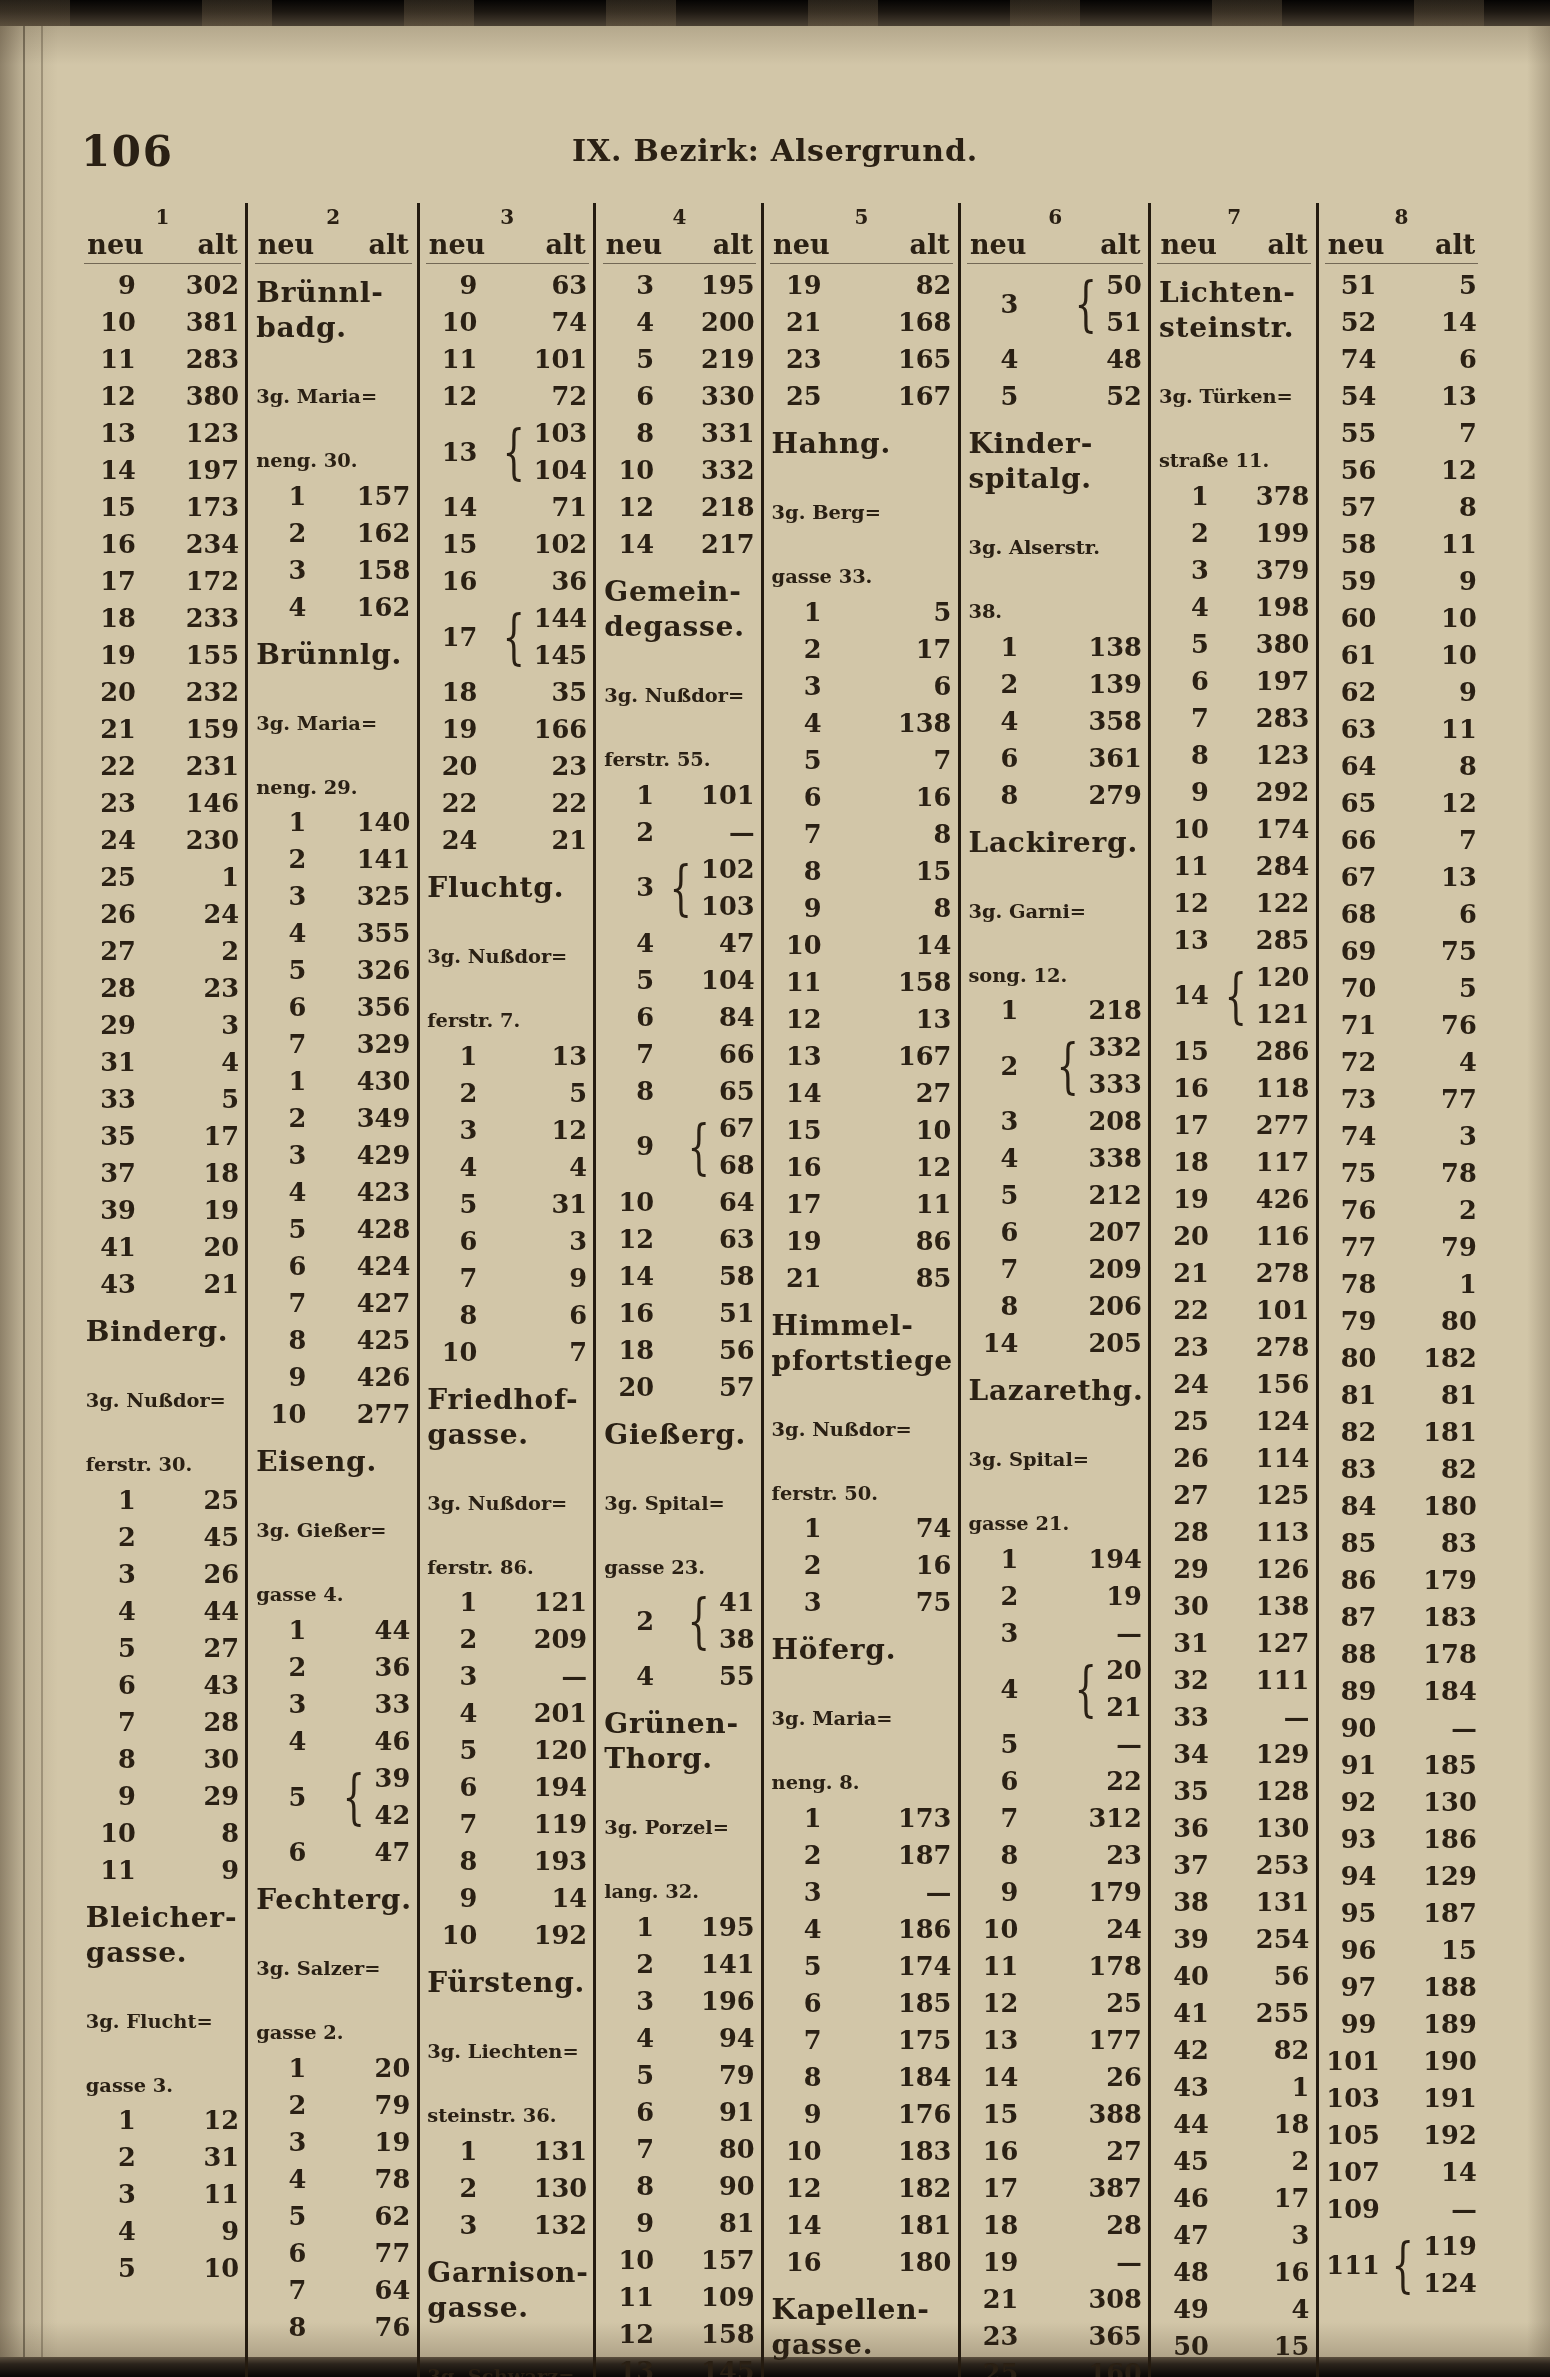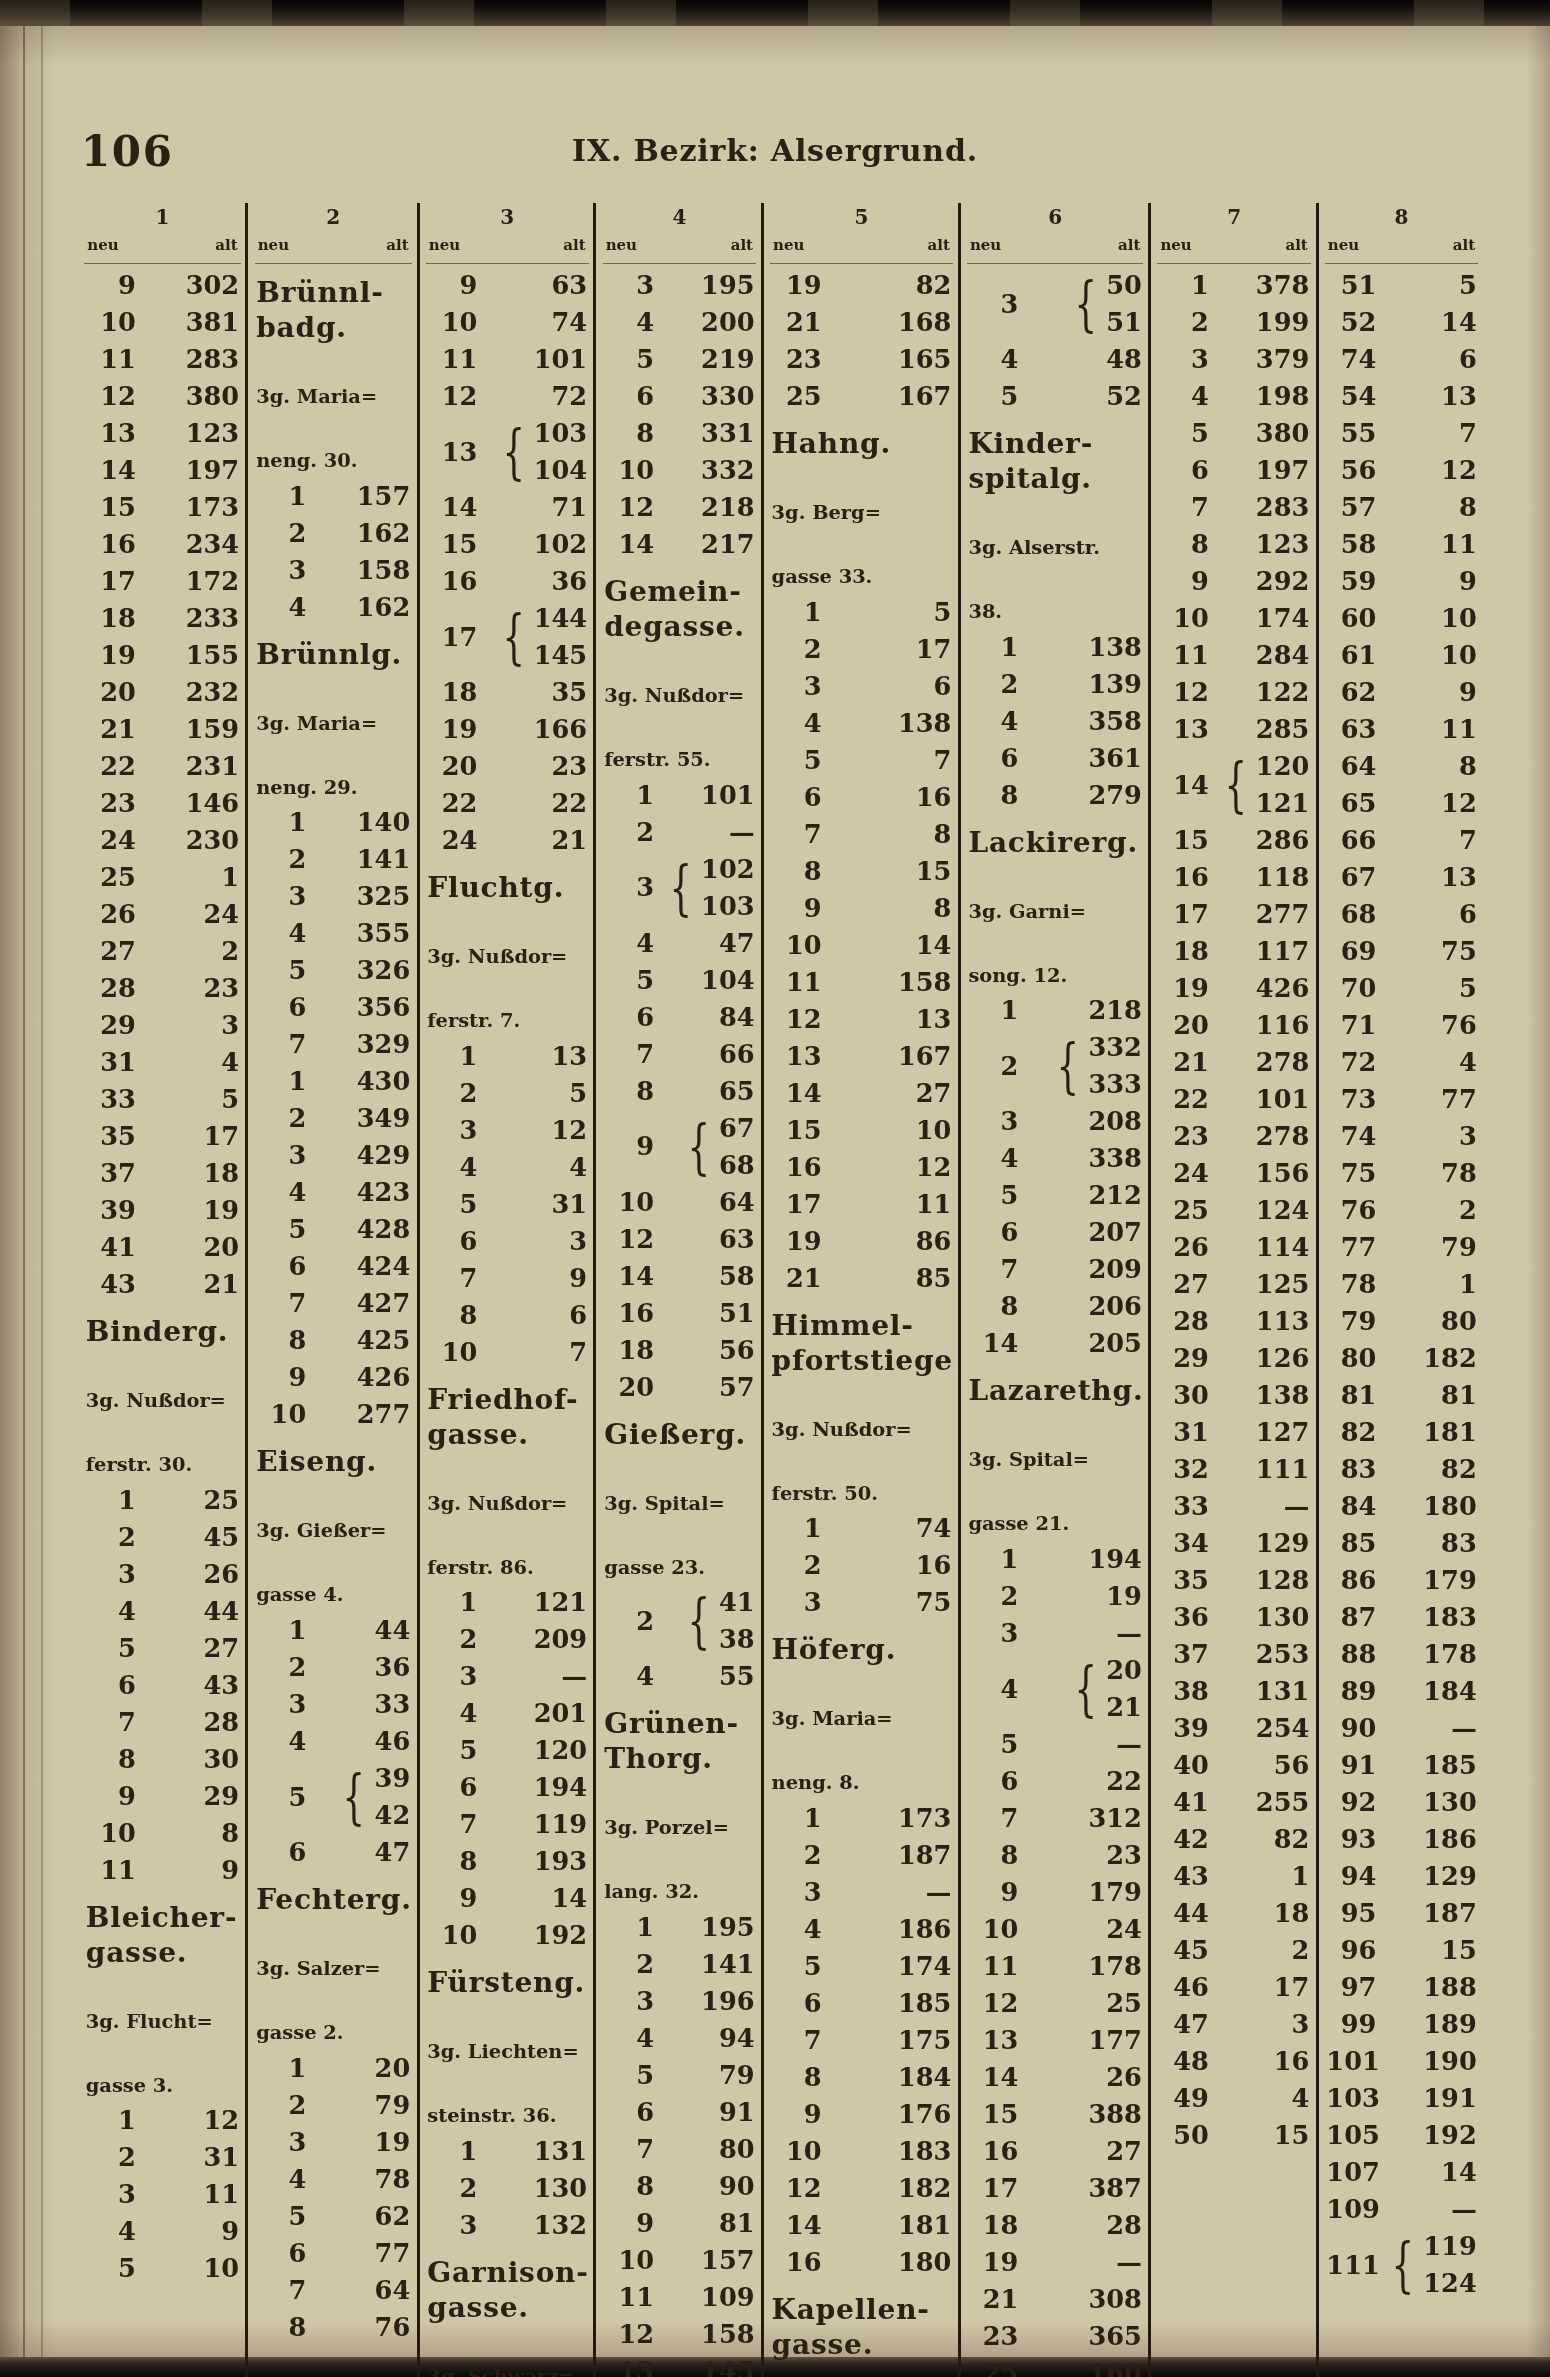--- a/index.html
+++ b/index.html
@@ -44,21 +44,21 @@
   }
   .table {
     position:absolute; left:78px; top:177px; width:1405px;
     display:grid; grid-template-columns:repeat(8,1fr);
   }
   .column { padding:0 4.7px 14px 6.2px; }
   .column + .column { border-left:3.9px solid #241b10; }
   .col-num { text-align:center; font-size:20px; font-weight:bold; height:28px; line-height:28px; }
   .col-head {
     display:flex; justify-content:space-between;
-    font-size:15px; font-weight:bold; height:33px; line-height:28px;
+    font-size:27px; font-weight:bold; height:33px; line-height:28px;
     padding:0 3.1px; border-bottom:1.6px solid rgba(36,27,16,.55); margin-bottom:3.1px;
   }
   .row {
     display:flex; justify-content:space-between; align-items:baseline;
     font-size:25.6px; font-weight:bold; line-height:37px; padding:0 1.6px;
   }
   .row .neu { min-width:50px; text-align:right; }
   .row .alt { text-align:right; }
   .row.braced { align-items:center; }
   .altwrap { display:flex; align-items:center; }
@@ -1252,20 +1252,26 @@
           <span class="neu">29</span>
           <span class="alt">162</span>
         </div>
       </div>
       <div class="column">
         <div class="col-num">7</div>
         <div class="col-head">
           <span>neu</span>
           <span>alt</span>
         </div>
+        <div class="street">
+          <div class="street-name">Lichten-</div>
+          <div class="street-name">steinstr.</div>
+          <div class="street-sub">3g. Türken=</div>
+          <div class="street-sub">straße 11.</div>
+        </div>
         <div class="row">
           <span class="neu">1</span>
           <span class="alt">378</span>
         </div>
         <div class="row">
           <span class="neu">2</span>
           <span class="alt">199</span>
         </div>
         <div class="row">
           <span class="neu">3</span>

